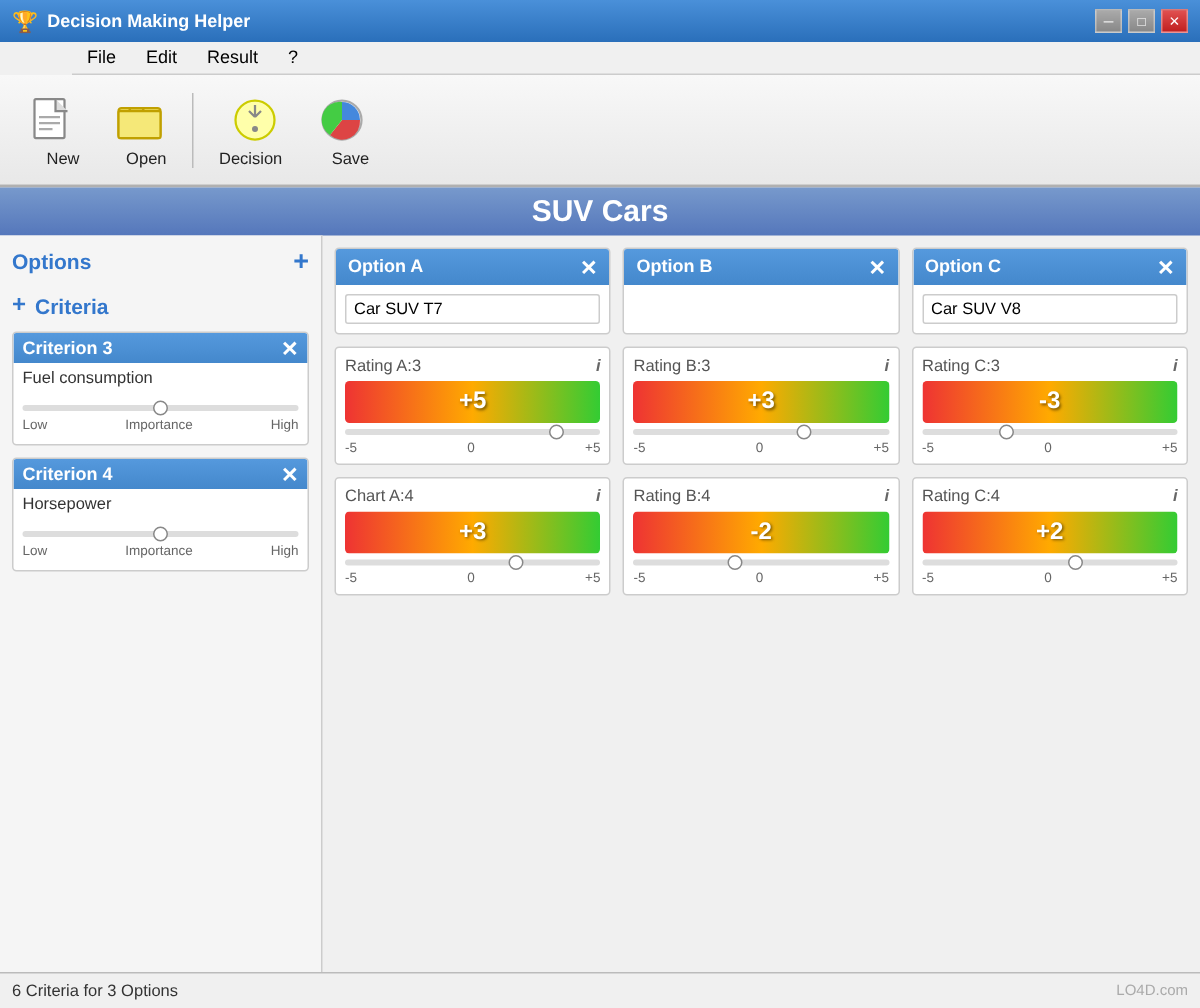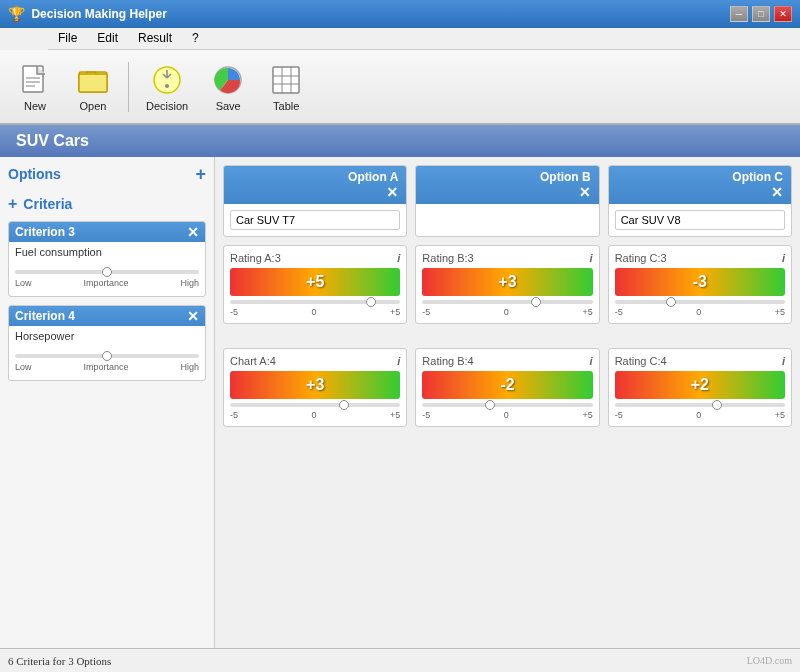--- a/index.html
+++ b/index.html
@@ -70,21 +70,21 @@
       border-bottom: 2px solid #b0b0b0;
       padding: 4px 8px;
       display: flex;
       align-items: center;
       gap: 4px;
       height: 75px;
     }
     .toolbar-btn {
       display: flex;
       flex-direction: column;
-      align-items: center;
+      align-items: flex-end;
       gap: 2px;
       padding: 4px 8px;
       cursor: pointer;
       border: 1px solid transparent;
       border-radius: 3px;
       min-width: 52px;
     }
     .toolbar-icon {
       width: 36px;
       height: 36px;
@@ -102,27 +102,27 @@
       height: 50px;
       background: #bbb;
       margin: 0 4px;
     }
 
     
     .header-bar {
       background: linear-gradient(to bottom, #7799cc, #5577bb);
       color: white;
       text-align: center;
-      font-size: 16px;
+      font-size: 20px;
       font-weight: bold;
       padding: 16px;
       height: 32px;
       display: flex;
       align-items: center;
-      justify-content: flex-start;
+      justify-content: center;
     }
 
     
     .sidebar {
       width: 215px;
       background: #f5f5f5;
       border-right: 1px solid #ccc;
       padding: 8px;
       overflow-y: auto;
     }
@@ -227,25 +227,24 @@
       background: white;
       border: 1px solid #ccc;
       border-radius: 3px;
       overflow: hidden;
     }
     .option-header {
       background: linear-gradient(to bottom, #5599dd, #4488cc);
       color: white;
       padding: 4px 8px;
       display: flex;
-      align-items: flex-end;
+      align-items: flex-start;
       justify-content: space-between;
       font-size: 12px;
       font-weight: bold;
-      flex-direction: column;
     }
     .option-close {
       cursor: pointer;
       font-size: 14px;
     }
     .option-body {
       padding: 6px;
     }
     .option-name-input {
       width: 100%;
@@ -331,38 +330,37 @@
     .status-bar {
       background: #f0f0f0;
       border-top: 1px solid #bbb;
       padding: 2px 8px;
       font-size: 11px;
       color: #333;
       height: 24px;
       display: flex;
       align-items: center;
       justify-content: space-between;
-      font-family: Liberation Serif, serif;
     }
 
     
     .options-row {
       display: grid;
       grid-template-columns: 1fr 1fr 1fr;
       gap: 8px;
       padding: 8px 8px 0;
     }
     .ratings-section {
       padding: 8px;
     }
     .ratings-row {
       display: grid;
       grid-template-columns: 1fr 1fr 1fr;
       gap: 8px;
-      margin-bottom: 24px;
+      margin-bottom: 8px;
     }
 
     
     .content-area::-webkit-scrollbar { width: 14px; }
     .content-area::-webkit-scrollbar-track { background: #f0f0f0; border-left: 1px solid #ccc; }
     .content-area::-webkit-scrollbar-thumb { 
       background: linear-gradient(to right, #ccc, #aaa);
       border: 1px solid #999;
     }
   </style>
@@ -426,32 +424,20 @@
     <div class="toolbar-icon">
       <svg width="32" height="32" viewBox="0 0 32 32">
           <circle cx="16" cy="16" r="13" fill="white" stroke="#aaa" stroke-width="1.5"></circle>
           <path d="M16 16 L16 4 A12 12 0 0 1 28 16 Z" fill="#4488dd"></path>
           <path d="M16 16 L28 16 A12 12 0 0 1 8 26 Z" fill="#dd4444"></path>
           <path d="M16 16 L8 26 A12 12 0 0 1 16 4 Z" fill="#44cc44"></path>
         </svg>
     </div>
     <span class="toolbar-label">Save</span>
   </div>
-  <div class="toolbar-btn">
-    <div class="toolbar-icon">
-      <svg width="32" height="32" viewBox="0 0 32 32">
-          <rect x="3" y="3" width="26" height="26" rx="1" fill="white" stroke="#888" stroke-width="1.5"></rect>
-          <line x1="3" y1="12" x2="29" y2="12" stroke="#888" stroke-width="1"></line>
-          <line x1="3" y1="20" x2="29" y2="20" stroke="#888" stroke-width="1"></line>
-          <line x1="12" y1="3" x2="12" y2="29" stroke="#888" stroke-width="1"></line>
-          <line x1="21" y1="3" x2="21" y2="29" stroke="#888" stroke-width="1"></line>
-        </svg>
-    </div>
-    <span class="toolbar-label">Table</span>
-  </div>
 </div>
 
 <div class="header-bar">
   <span>SUV Cars</span>
 </div>
 
 <div style="display:flex; height: calc(672px - 28px - 22px - 75px - 32px - 24px);">
 
   <div class="sidebar" style="width:215px; min-width:215px;">
 

